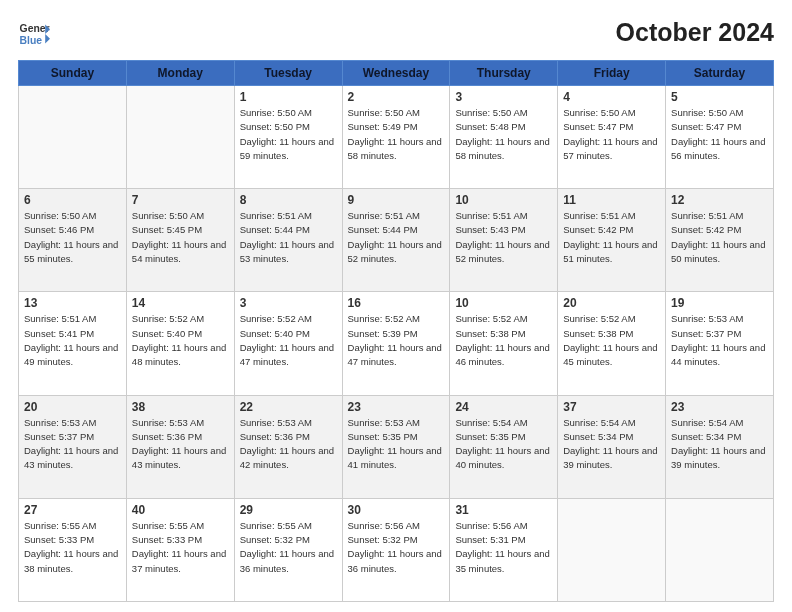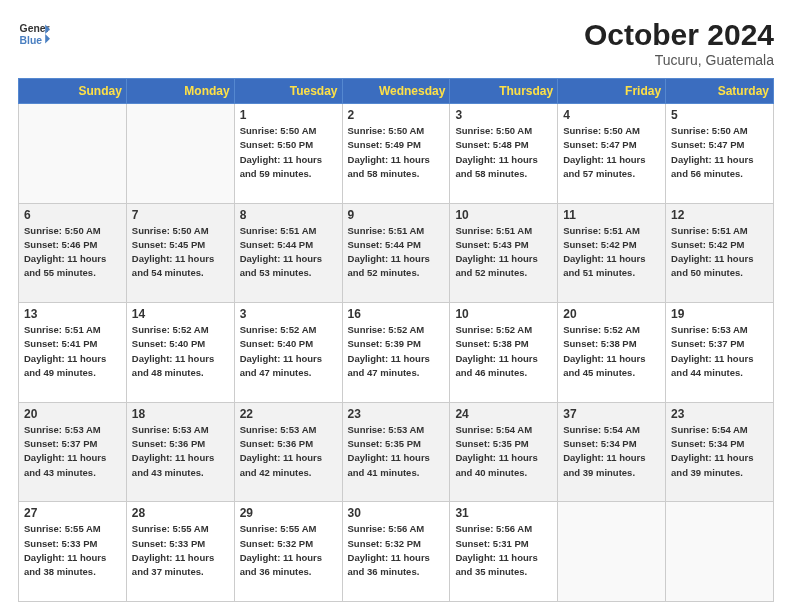--- a/index.html
+++ b/index.html
@@ -29,42 +29,42 @@
       gap: 4px;
     }
     .logo-icon {
       width: 32px;
       height: 32px;
     }
     .title-block {
       text-align: right;
     }
     .month-title {
-      font-size: 30px;
+      font-size: 25px;
       font-weight: bold;
       color: #222;
     }
     .location {
       font-size: 14px;
       color: #555;
     }
     .calendar {
       flex: 1;
       border: 1px solid #ccc;
       border-collapse: collapse;
       width: 100%;
       table-layout: fixed;
     }
     .calendar th {
       background-color: #3b6dbf;
-      color: #fde047;
+      color: #0f172a;
       font-size: 12px;
       font-weight: bold;
       padding: 5px 4px;
-      text-align: right;
+      text-align: center;
       border: 1px solid #5588d0;
     }
     .calendar td {
       vertical-align: top;
       border: 1px solid #ccc;
       padding: 4px 5px;
       font-size: 9.5px;
       color: #333;
       background: #fff;
       height: 88px;
@@ -73,41 +73,39 @@
       background: #f9f9f9;
     }
     .day-num {
       font-size: 12px;
       font-weight: bold;
       display: block;
       margin-bottom: 2px;
     }
     .day-info {
       line-height: 1.5;
-      font-weight: bold;
     }
     .row-shaded td {
       background: #f2f2f2;
     }
   </style>
 </head>
 <body>
 
 <div class="page">
   <div class="header">
     <div class="logo">
       <svg class="logo-icon" viewBox="0 0 40 40">
         <text x="2" y="18" font-size="13" font-weight="bold" fill="#333">General</text>
         <text x="2" y="32" font-size="13" font-weight="bold" fill="#4a7fc1">Blue</text>
         <polygon points="34,8 40,14 34,20 40,26 34,32" fill="#4a7fc1"></polygon>
       </svg>
     </div>
     <div class="title-block">
       <div class="month-title">October 2024</div>
-      <div class="location">Tucuru, Guatemala</div>
     </div>
   </div>
 
   <table class="calendar">
     <thead>
       <tr>
       <th>Sunday</th>
           <th>Monday</th>
           <th>Tuesday</th>
           <th>Wednesday</th>
@@ -200,21 +198,21 @@
             <span class="day-num">19</span>
             <div class="day-info">Sunrise: 5:53 AM<br>Sunset: 5:37 PM<br>Daylight: 11 hours and 44 minutes.</div>
           </td>
         </tr>
         <tr class="row-shaded">
           <td>
             <span class="day-num">20</span>
             <div class="day-info">Sunrise: 5:53 AM<br>Sunset: 5:37 PM<br>Daylight: 11 hours and 43 minutes.</div>
           </td>
           <td>
-            <span class="day-num">18</span>
+            <span class="day-num">38</span>
             <div class="day-info">Sunrise: 5:53 AM<br>Sunset: 5:36 PM<br>Daylight: 11 hours and 43 minutes.</div>
           </td>
           <td>
             <span class="day-num">22</span>
             <div class="day-info">Sunrise: 5:53 AM<br>Sunset: 5:36 PM<br>Daylight: 11 hours and 42 minutes.</div>
           </td>
           <td>
             <span class="day-num">23</span>
             <div class="day-info">Sunrise: 5:53 AM<br>Sunset: 5:35 PM<br>Daylight: 11 hours and 41 minutes.</div>
           </td>
@@ -230,21 +228,21 @@
             <span class="day-num">23</span>
             <div class="day-info">Sunrise: 5:54 AM<br>Sunset: 5:34 PM<br>Daylight: 11 hours and 39 minutes.</div>
           </td>
         </tr>
         <tr>
           <td>
             <span class="day-num">27</span>
             <div class="day-info">Sunrise: 5:55 AM<br>Sunset: 5:33 PM<br>Daylight: 11 hours and 38 minutes.</div>
           </td>
           <td>
-            <span class="day-num">28</span>
+            <span class="day-num">40</span>
             <div class="day-info">Sunrise: 5:55 AM<br>Sunset: 5:33 PM<br>Daylight: 11 hours and 37 minutes.</div>
           </td>
           <td>
             <span class="day-num">29</span>
             <div class="day-info">Sunrise: 5:55 AM<br>Sunset: 5:32 PM<br>Daylight: 11 hours and 36 minutes.</div>
           </td>
           <td>
             <span class="day-num">30</span>
             <div class="day-info">Sunrise: 5:56 AM<br>Sunset: 5:32 PM<br>Daylight: 11 hours and 36 minutes.</div>
           </td>

